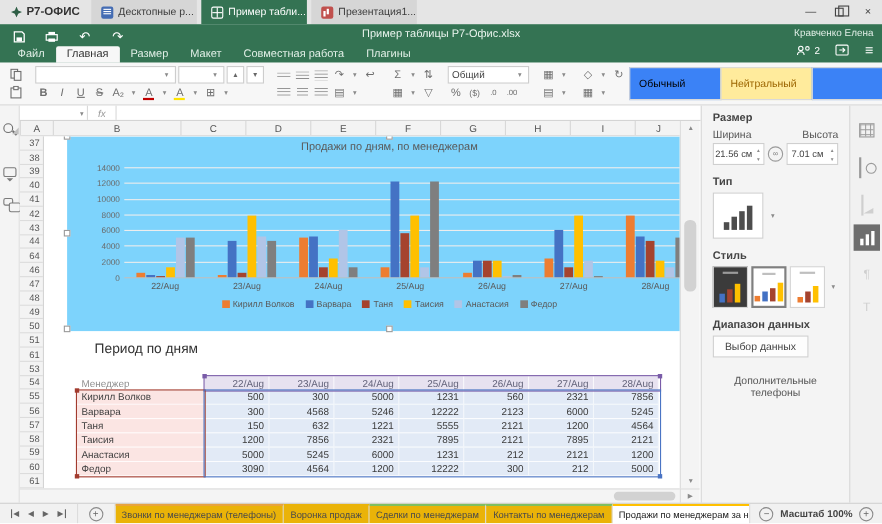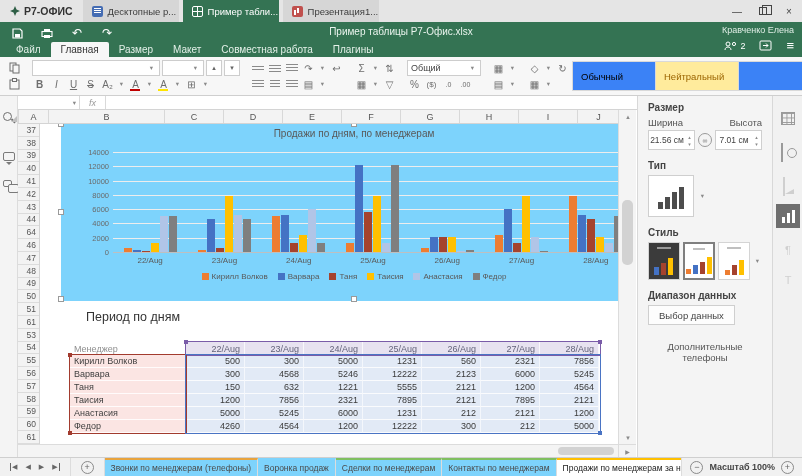--- a/index.html
+++ b/index.html
@@ -153,21 +153,21 @@
   .chart-btn { position:absolute; left:3px; width:24px; height:24px; background:#6E6E6E; display:flex; align-items:flex-end; justify-content:center; gap:2px; padding-bottom:5px; }
   .chart-btn .wbar { width:3px; background:#fff; }
   .rs-char { position:absolute; left:0; width:30px; text-align:center; font-size:11px; color:#9a9a9a; }
 
   
   .statusbar { position:absolute; left:0; top:457px; width:802px; height:19px; background:#F1F1F1; border-top:1px solid #CFCFCF; display:flex; align-items:stretch; font-size:8.5px; color:#444; }
   .nav-group { display:flex; align-items:center; gap:8px; padding:0 10px; border-right:1px solid #DCDCDC; color:#666; font-size:7px; }
   .addsheet { display:flex; align-items:center; padding:0 10px; border-right:1px solid #DCDCDC; }
   .addsheet .circ { width:13px; height:13px; border:1px solid #8a8a8a; border-radius:50%; display:flex; align-items:center; justify-content:center; font-size:9px; color:#666; }
   .sheettabs { display:flex; align-items:stretch; overflow:hidden; flex:1; }
-  .stab { display:flex; align-items:center; padding:0 6px; border-right:1px solid #DCDCDC; border-top:2px solid transparent; white-space:nowrap; background:#7dd3fc; color:#4a4a4a; flex:0 0 auto; }
+  .stab { display:flex; align-items:center; padding:0 6px; border-right:1px solid #DCDCDC; border-top:2px solid transparent; white-space:nowrap; background:#eab308; color:#4a4a4a; flex:0 0 auto; }
   .stab.active { background:#fff; color:#222; }
   .zoomctl { display:flex; align-items:center; gap:6px; padding:0 8px; border-left:1px solid #DCDCDC; flex:0 0 auto; }
   .zoom-btn { width:13px; height:13px; border:1px solid #8a8a8a; border-radius:50%; display:flex; align-items:center; justify-content:center; font-size:9px; color:#666; }
   .zoom-text { font-weight:bold; font-size:9px; color:#444; }
 </style>
 </head>
 <body>
 
 <div class="app">
 
@@ -618,21 +618,21 @@
           <div class="tcell tc-val row-val">5000</div>
           <div class="tcell tc-val row-val">5245</div>
           <div class="tcell tc-val row-val">6000</div>
           <div class="tcell tc-val row-val">1231</div>
           <div class="tcell tc-val row-val">212</div>
           <div class="tcell tc-val row-val">2121</div>
           <div class="tcell tc-val row-val">1200</div>
         </div>
         <div class="trow">
           <div class="tcell tc-name row-name">Федор</div>
-          <div class="tcell tc-val row-val">4260</div>
+          <div class="tcell tc-val row-val">3090</div>
           <div class="tcell tc-val row-val">4564</div>
           <div class="tcell tc-val row-val">1200</div>
           <div class="tcell tc-val row-val">12222</div>
           <div class="tcell tc-val row-val">300</div>
           <div class="tcell tc-val row-val">212</div>
           <div class="tcell tc-val row-val">5000</div>
         </div>
       </div>
 
     <div class="range-outline ro-purple">

